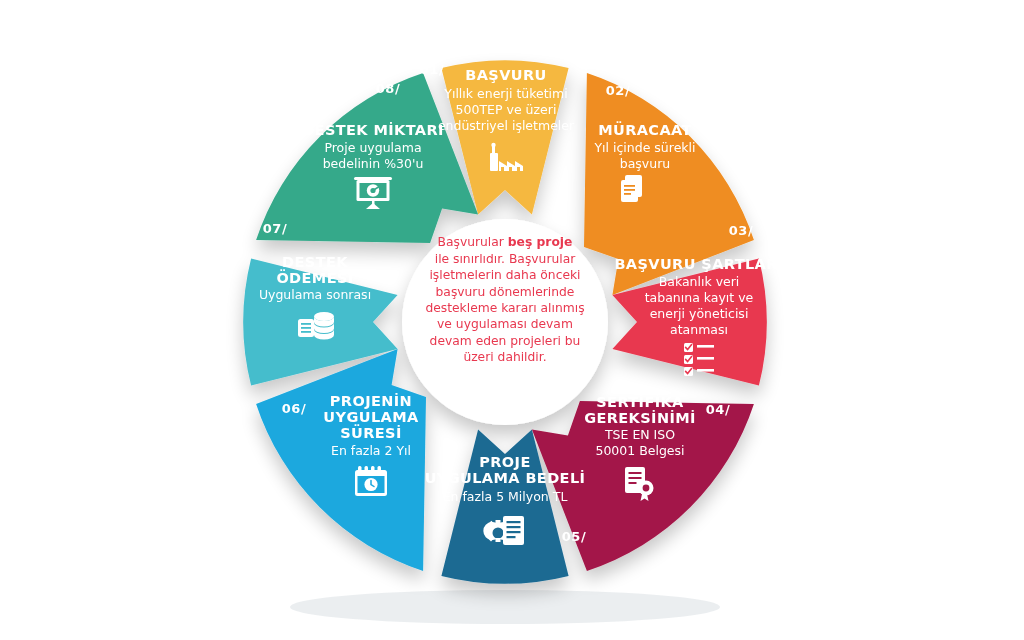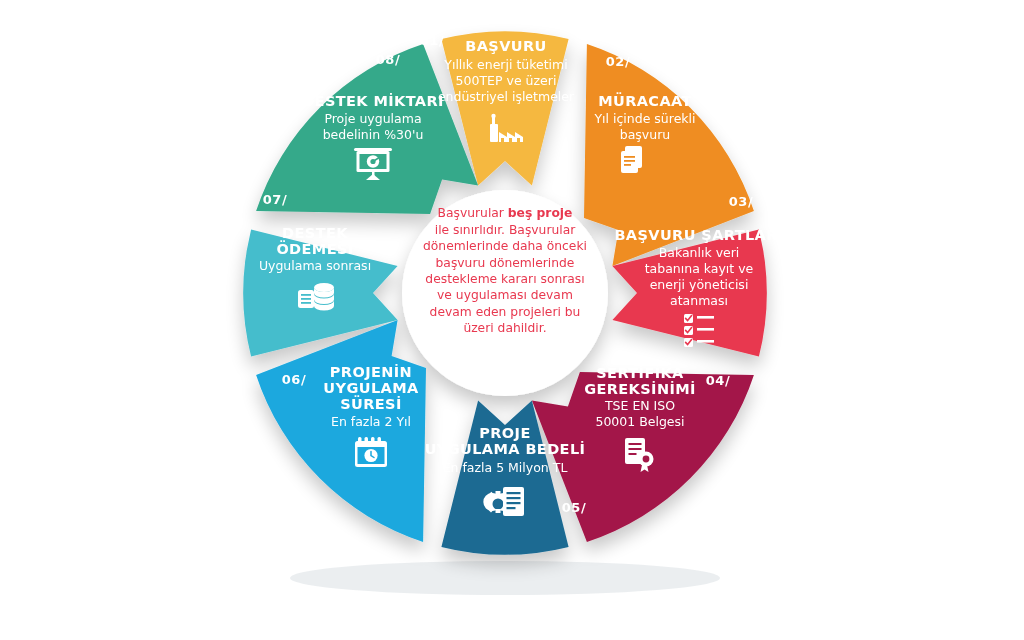--- a/index.html
+++ b/index.html
@@ -1,21 +1,21 @@
 <!DOCTYPE html>
 <html><head>
 <meta charset="utf-8">
 <style>
   html,body{margin:0;padding:0;}
   body{
     width:1024px;height:640px;overflow:hidden;
     background:#ffffff;
     font-family:"DejaVu Sans","Liberation Sans",sans-serif;
   }
-  #stage{position:relative;width:1024px;height:458px;}
+  #stage{position:relative;width:1024px;height:458px;margin-top:29px;}
   #wheel{position:absolute;left:0;top:0;width:1024px;height:640px;}
 
   .seg-title{
     font-weight:bold;
     letter-spacing:.4px;
   }
   .seg-sub{font-weight:normal;}
   .num{font-weight:bold;letter-spacing:.5px;}
 
   .center-text{
@@ -248,22 +248,22 @@
         <rect x="18" y="24" width="2.5" height="6"></rect>
         <path d="M12 32 L19 26 L26 32 Z"></path>
       </g>
     </g>
   </svg>
 
   <div class="center-text">
     <p>
       <span>Başvurular </span><b>beş proje</b><br>
       <span>ile sınırlıdır. Başvurular</span><br>
-      <span>dönemlerinde daha önceki</span><br>
+      <span>işletmelerin daha önceki</span><br>
       <span>başvuru dönemlerinde</span><br>
-      <span>destekleme kararı sonrası</span><br>
+      <span>destekleme kararı alınmış</span><br>
       <span>ve uygulaması devam</span><br>
       <span>devam eden projeleri bu</span><br>
       <span>üzeri dahildir.</span>
     </p>
   </div>
 
 </div>
 
 </body></html>

